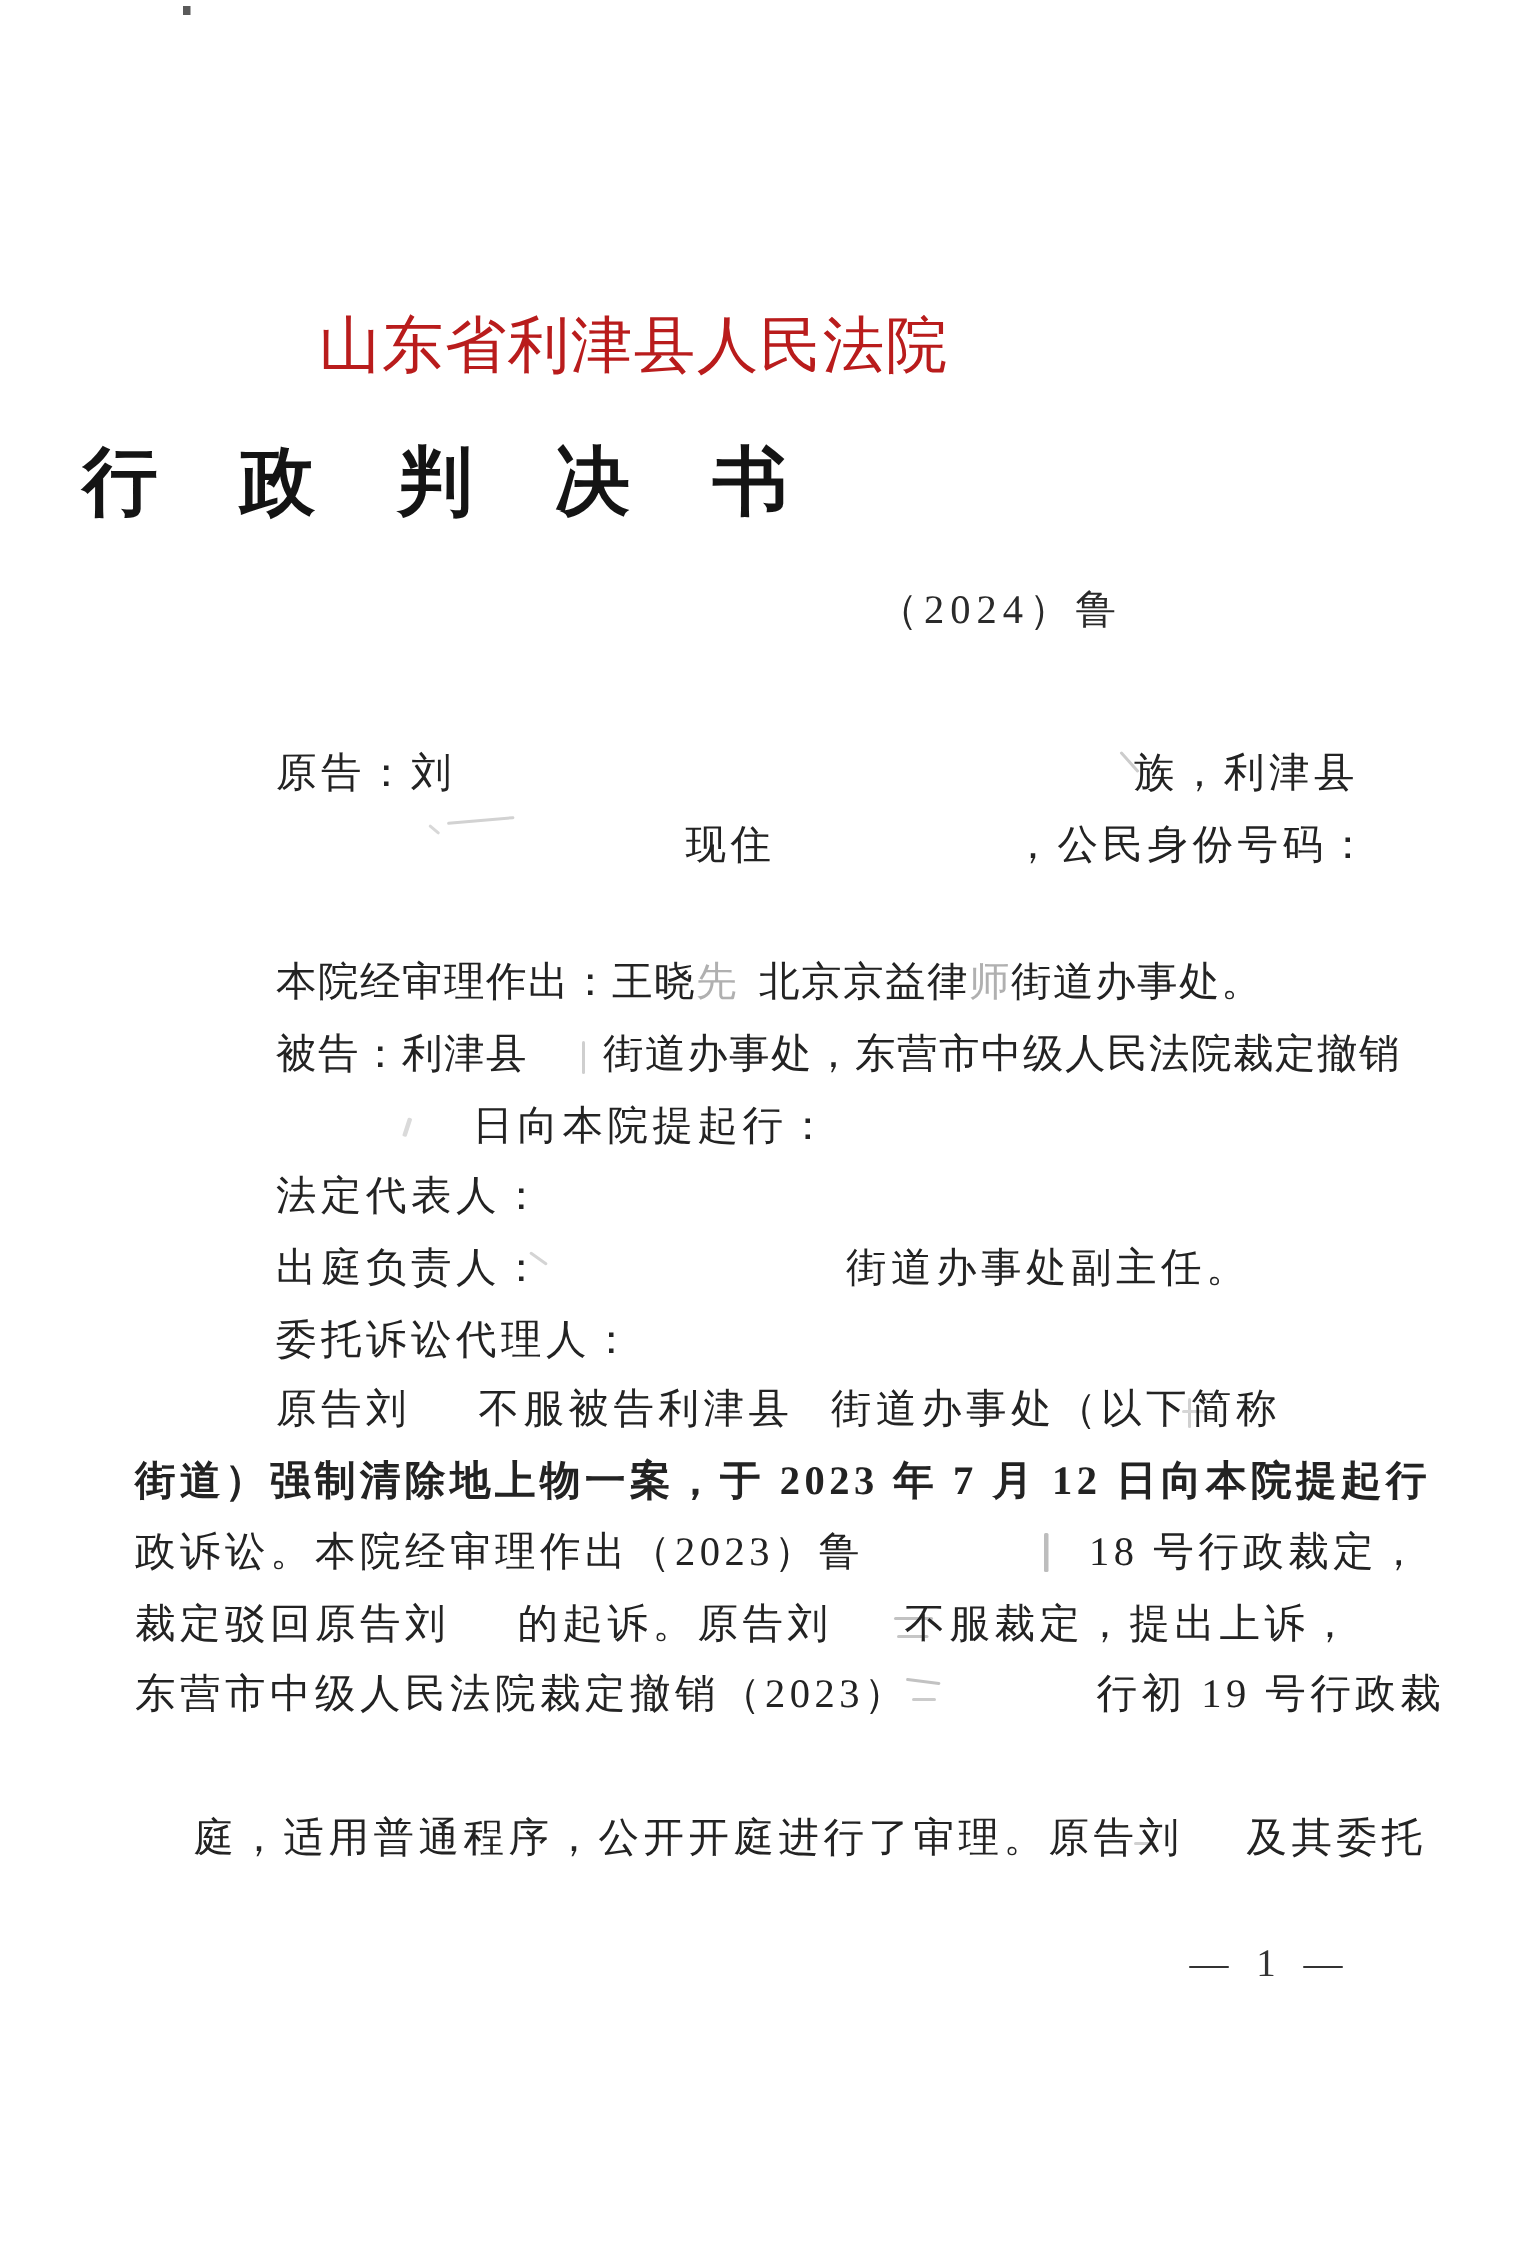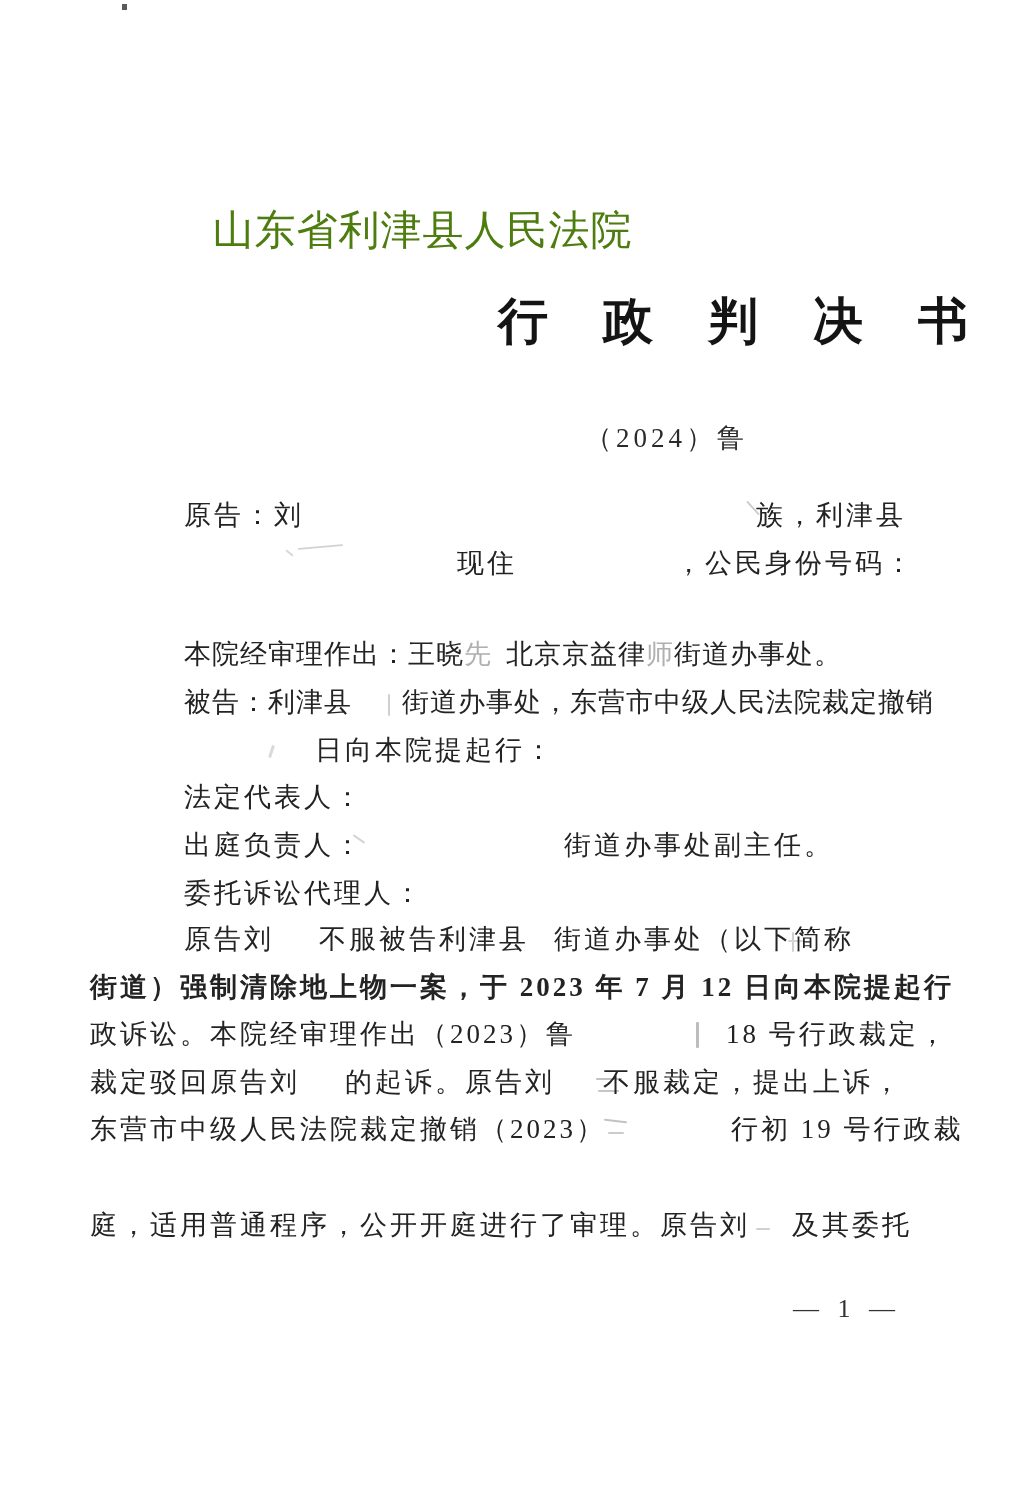--- a/index.html
+++ b/index.html
@@ -11,33 +11,33 @@
     position:relative;
     width:1023px; height:1494px;
     background:#ffffff;
     overflow:hidden;
     color:#222222;
   }
   .court-name {
     position:absolute; top:203px; left:0; width:845px;
     text-align:center;
     font-size:41px; letter-spacing:1px;
-    color:#4d7c0f;
+    color:#b91c1c;
     white-space:nowrap;
   }
   .doc-title {
     position:absolute; top:288px; left:0; width:1023px;
-    text-align:right;
+    text-align:left;
     font-size:50px; font-weight:bold;
     letter-spacing:55px; text-indent:55px;
     color:#141414;
     white-space:nowrap;
   }
   .case-number {
-    position:absolute; top:420px; left:585px;
+    position:absolute; top:388px; left:585px;
     font-size:27px; letter-spacing:4px;
     color:#2a2a2a;
     white-space:nowrap;
     text-align:right;
   }
   .line {
     position:absolute; left:90px; width:860px;
     font-size:27px; line-height:34px;
     letter-spacing:3px;
     color:#232323;
@@ -126,19 +126,19 @@
 
   <div class="line" style="top:1065px;">
     <span>裁定驳回原告刘</span><span class="gap" style="width:45px;"></span><span>的起诉。原告刘</span><span class="gap" style="width:48px;"></span><span>不服裁定，提出上诉，</span>
   </div>
 
   <div class="line" style="top:1112px;">
     <span>东营市中级人民法院裁定撤销（2023）</span><span class="gap" style="width:125px;"></span><span>行初 19 号行政裁</span>
   </div>
 
 
-  <div class="line" style="top:1208px;">
+  <div class="line" style="top:1208px;margin-left:39px;">
     <span>庭，适用普通程序，公开开庭进行了审理。原告刘</span><span class="gap" style="width:42px;"></span><span>及其委托</span>
   </div>
 
   <div class="footer">— 1 —</div>
 
 </div>
 
 </body></html>

